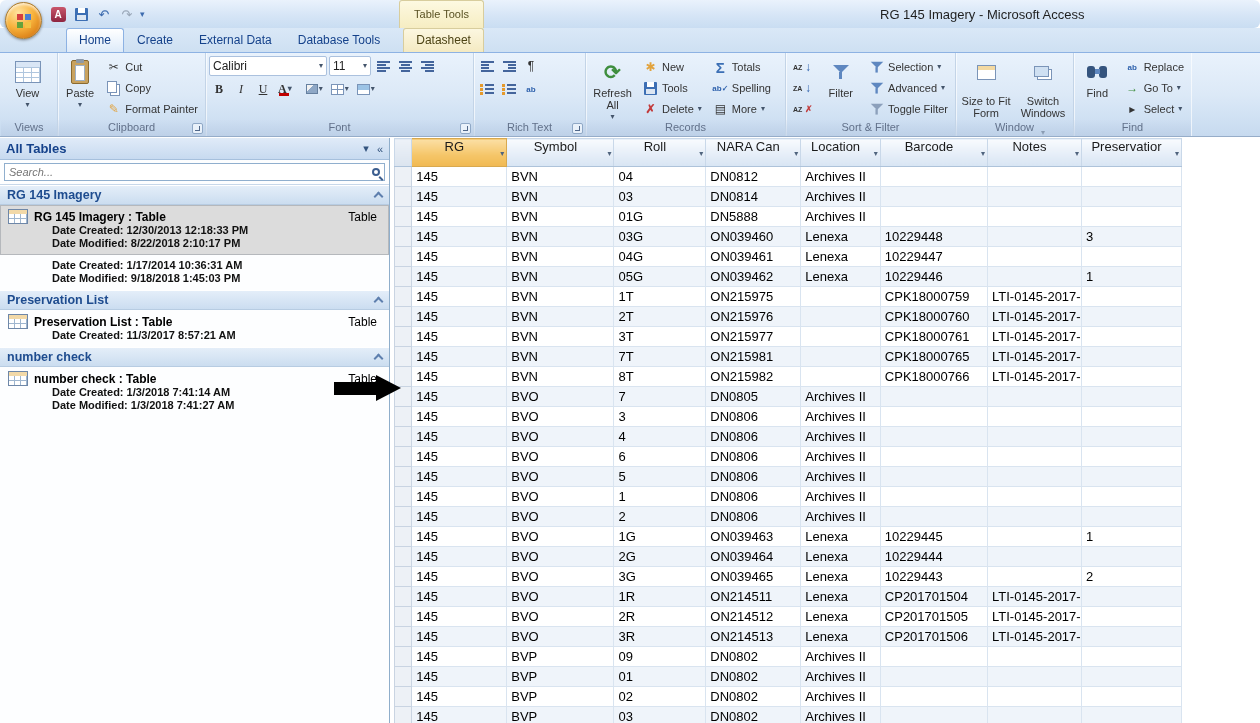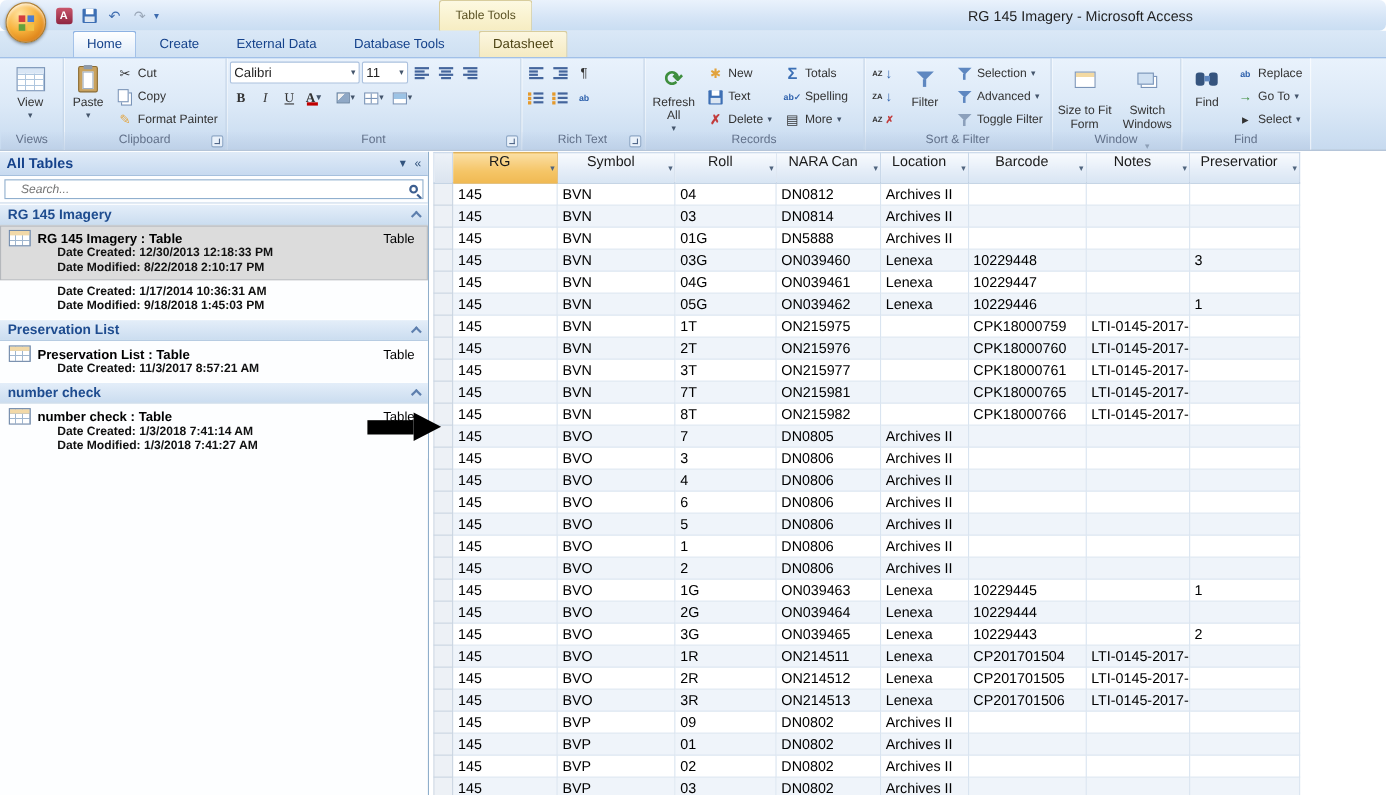--- a/index.html
+++ b/index.html
@@ -23,21 +23,21 @@
   .qat-btn{width:20px;height:20px;display:flex;align-items:center;justify-content:center;
     font-size:13px;border-radius:3px;color:#3D6BAE;}
   .ic-access{width:15px;height:15px;border-radius:3px;background:linear-gradient(#C9566B,#8E2540);
     color:#fff;font-size:10px;font-weight:bold;display:flex;align-items:center;justify-content:center;}
   .redo-dim{color:#9AA7B8;}
   .qat-dd{font-size:9px;color:#3D6BAE;}
 
   
   .tabrow{position:absolute;top:28px;left:0;right:0;height:24px;
     background:linear-gradient(#DAE8F7,#CEE0F2);}
-  .tabs{display:flex;margin-left:66px;height:24px;align-items:flex-end;gap:8px;}
+  .tabs{display:flex;margin-left:66px;height:24px;align-items:flex-end;}
   .tab{padding:4px 12px;font-size:12px;color:#15428B;border:1px solid transparent;border-bottom:none;
     border-radius:3px 3px 0 0;line-height:15px;white-space:nowrap;}
   .tab.active{background:linear-gradient(#FFFFFF,#EBF3FC 60%,#DDEAF8);border-color:#8DB2E3;}
   .tab.contextual{margin-left:10px;background:linear-gradient(#FCF7E0,#F4EAC2);
     border-color:#D8CD9D;color:#4d4415;}
   .contextual-header{position:absolute;left:399px;top:0;width:85px;height:28px;
     background:linear-gradient(#FDF9E1,#F6EDC2);border:1px solid #D8CD9D;border-bottom:none;
     border-radius:3px 3px 0 0;font-size:11px;color:#5a5224;text-align:center;line-height:27px;}
 
   
@@ -143,21 +143,21 @@
   
   .main{position:absolute;top:138px;left:0;right:0;bottom:0;display:flex;}
   .navpane{width:390px;min-width:390px;border-right:1px solid #8FAECB;background:#FDFEFF;
     display:flex;flex-direction:column;font-size:12px;overflow:hidden;}
   .nav-header{height:22px;background:linear-gradient(#E0EBF8,#C7DAF0);border-bottom:1px solid #A6C0DD;
     display:flex;align-items:center;padding:0 6px;color:#15428B;font-weight:bold;font-size:13px;gap:8px;}
   .nav-header .sp{flex:1;}
   .nav-hbtn{font-size:11px;color:#33547E;font-weight:normal;}
   .search-row{position:relative;padding:3px 4px;border-bottom:1px solid #C8D8EA;}
   .search-input{width:100%;height:18px;border:1px solid #90AFCE;font-size:11px;font-style:italic;
-    padding:0 20px 0 14px;font-family:"Liberation Sans",sans-serif;color:#444;}
+    padding:0 20px 0 4px;font-family:"Liberation Sans",sans-serif;color:#444;}
   .search-btn{position:absolute;right:9px;top:8px;width:8px;height:8px;border:2px solid #3C5E8F;border-radius:50%;}
   .search-btn::after{content:"";position:absolute;left:6px;top:6px;width:2px;height:5px;background:#3C5E8F;
     transform:rotate(-45deg);}
   .nav-group-header{height:20px;background:linear-gradient(#E4EEF9,#CBDDF0);border-top:1px solid #fff;
     border-bottom:1px solid #B7CCE2;display:flex;align-items:center;padding:0 7px;color:#1E4C8F;
     font-weight:bold;font-size:12.5px;}
   .chev{margin-left:auto;width:7px;height:7px;border-right:2px solid #5E7FAE;border-top:2px solid #5E7FAE;
     transform:rotate(-45deg);margin-top:3px;}
   .nav-item{padding:4px 6px 5px 8px;position:relative;background:#FDFEFF;}
   .nav-item.selected{background:#DCDCDC;outline:1px solid #B5B8BC;outline-offset:-1px;}
@@ -351,21 +351,21 @@
     </div>
     <div class="smallcol">
       <div class="smallbtn">
         <span class="sicon goldstar">✱</span>
         <span>New</span>
       </div>
       <div class="smallbtn">
         <span class="sicon">
             <span class="ic-save"></span>
           </span>
-        <span>Text</span>
+        <span>Tools</span>
       </div>
       <div class="smallbtn">
         <span class="sicon redx">✗</span>
         <span>Delete</span>
         <span class="dd">▾</span>
       </div>
     </div>
     <div class="smallcol">
       <div class="smallbtn">
         <span class="sicon sigma">Σ</span>

